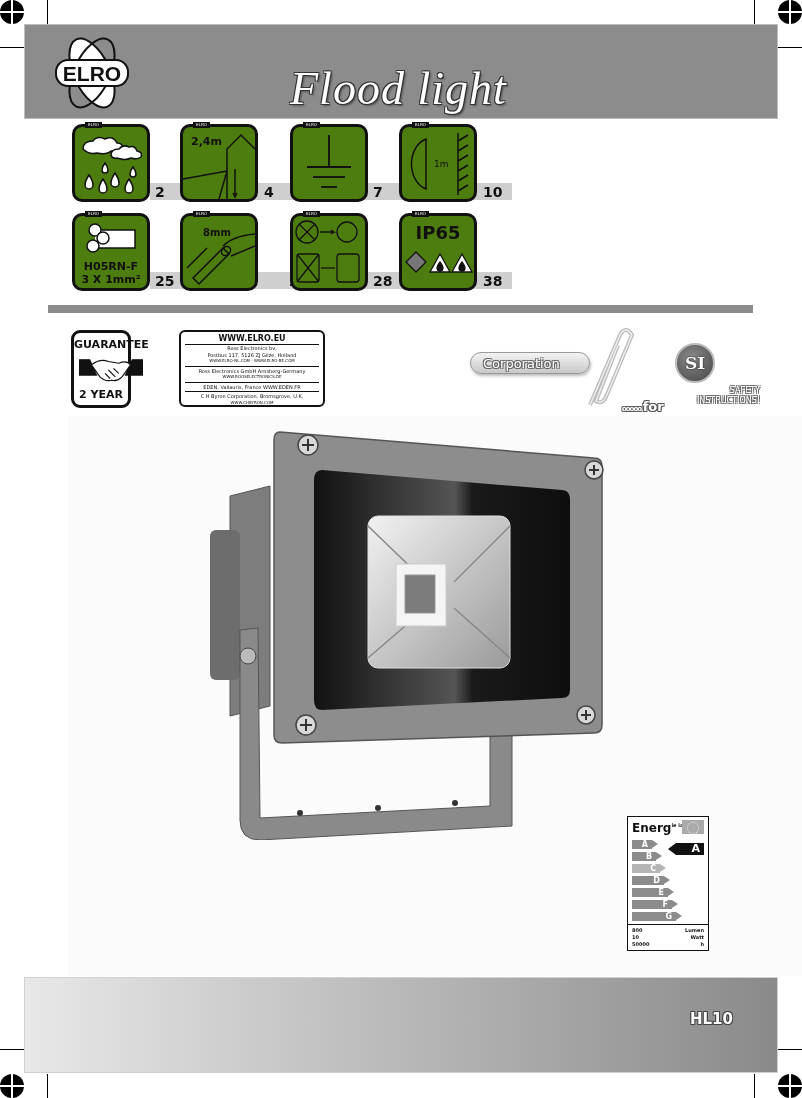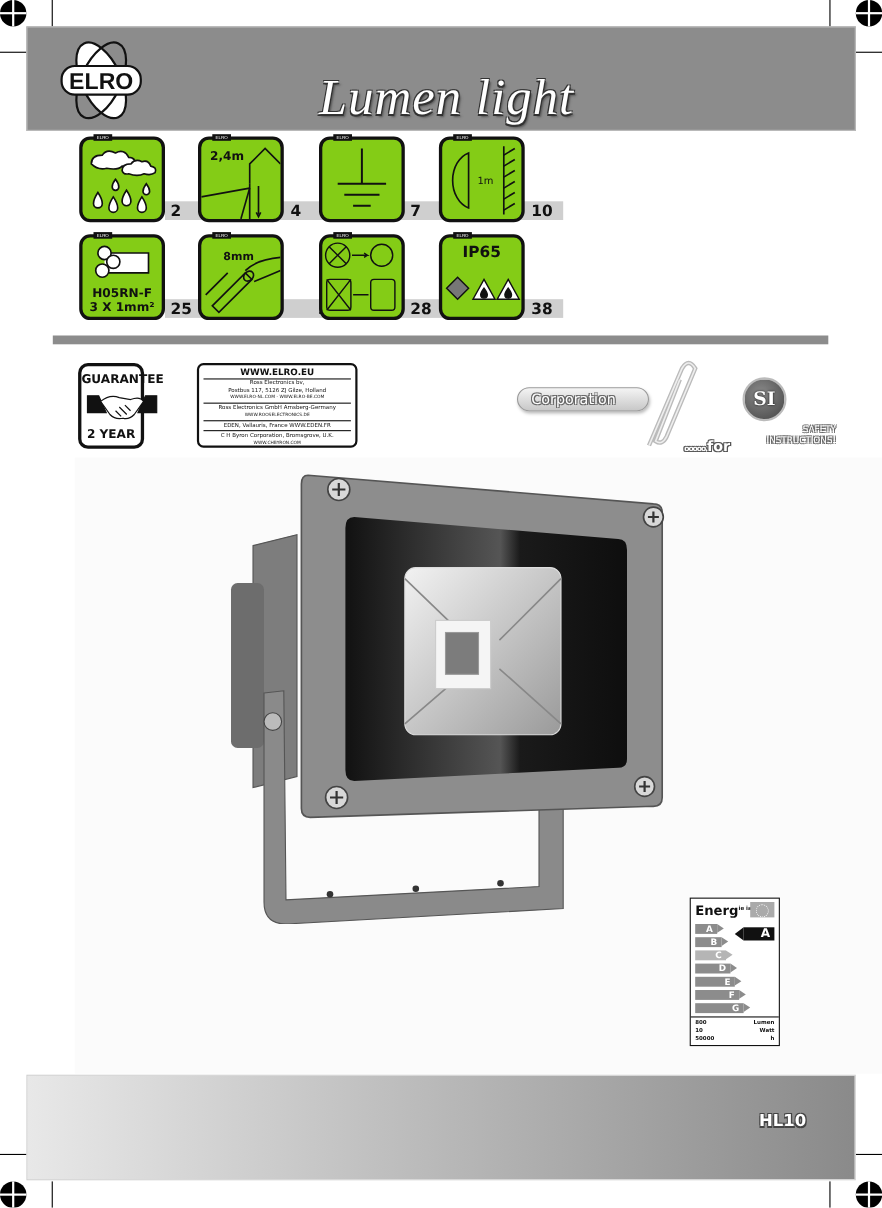--- a/index.html
+++ b/index.html
@@ -13,21 +13,21 @@
     .reg::after { top: 11px; left: 0; height: 2px; width: 24px; }
     .crop-v { position: absolute; width: 1px; background: #000; }
     .crop-h { position: absolute; height: 1px; background: #000; }
 
     
     .header { position: absolute; left: 24px; top: 24px; width: 754px; height: 95px; background: #8c8c8c; border: 1px solid #bdbdbd; }
     .logo { position: absolute; left: 44px; top: 34px; width: 96px; height: 78px; }
     .title { position: absolute; left: 290px; top: 62px; font: italic 46px "Liberation Serif", serif; color: #fff;
       text-shadow: -1px -1px 0 #333, 1px -1px 0 #333, -1px 1px 0 #333, 1px 1px 0 #333, 2px 2px 2px #555; letter-spacing: 1px; }
     .pnum-band { position: absolute; height: 17px; background: #cfcfcf; }
-    .icon-box { position: absolute; width: 78px; height: 78px; border: 3px solid #111; border-radius: 10px; background: #84cc16; }
+    .icon-box { position: absolute; width: 78px; height: 78px; border: 3px solid #111; border-radius: 10px; background: #4d7c0f; }
     .icon-box .brand { position: absolute; top: -5px; left: 10px; font-size: 4px; background: #111; color: #fff; padding: 0 3px; line-height: 6px; }
     .pnum { position: absolute; font: bold 14px "DejaVu Sans", sans-serif; color: #111; }
     .icon-box svg { position: absolute; left: 0; top: 0; width: 72px; height: 72px; }
     .icon-box .lbl { position: absolute; width: 100%; text-align: center; font: bold 11px "DejaVu Sans", sans-serif; color: #111; }
 
     
     .divider { position: absolute; left: 48px; top: 305px; width: 705px; height: 8px; background: #8c8c8c; }
 
     
     .guarantee { position: absolute; left: 71px; top: 330px; width: 60px; height: 78px; border: 3px solid #111; border-radius: 9px; background: #fff; }
@@ -92,21 +92,21 @@
 <div class="crop-h" style="left:0;top:1049px;width:24px;"></div>
 <div class="crop-h" style="left:778px;top:1049px;width:24px;"></div>
 
 <div class="header"></div>
 <svg class="logo" viewBox="0 0 96 78">
   <ellipse cx="48" cy="39" rx="18" ry="37" transform="rotate(-25 48 39)" fill="#fff" stroke="#111" stroke-width="2"></ellipse>
   <ellipse cx="48" cy="39" rx="18" ry="37" transform="rotate(25 48 39)" fill="none" stroke="#111" stroke-width="2"></ellipse>
   <rect x="12" y="26" width="72" height="26" rx="12" fill="#fff" stroke="#111" stroke-width="2"></rect>
   <text x="48" y="47" text-anchor="middle" font-family="Liberation Sans, sans-serif" font-weight="bold" font-size="21" fill="#111">ELRO</text>
 </svg>
-<div class="title">Lumen light</div>
+<div class="title">Flood light</div>
 
 <div class="pnum-band" style="left:150px;top:183px;width:362px;"></div>
 
 <div class="icon-box" style="left:72px;top:124px;">
   <span class="brand">ELRO</span>
   <svg viewBox="0 0 72 72">
       <g fill="#fff" stroke="#111" stroke-width="1.5">
     <path d="M8 22 q0-8 10-8 q4-6 12-2 q8-4 12 4 q6 0 6 6 q-4 4-12 2 q-4 4-14 2 q-8 2-14-4z"></path>
     <path d="M36 28 q0-6 8-6 q4-5 10-2 q6-2 8 4 q6 1 4 6 q-4 3-10 1 q-6 3-14 0 q-5 1-6-3z"></path>
     <path d="M14 48 q4 6 4 10 a4 4 0 0 1-8 0 q0-4 4-10z"></path>
@@ -205,21 +205,21 @@
         <path d="M4 38 l22 28 M26 38 l-22 28"></path>
         <path d="M28 52 h14"></path>
         <rect x="44" y="38" width="22" height="28" rx="3"></rect>
   </g>
     </svg>
 </div>
 <div class="pnum" style="left:373px;top:273px;">28</div>
 
 <div class="icon-box" style="left:399px;top:213px;">
   <span class="brand">ELRO</span>
-  <div class="lbl" style="top:6px;font-size:14px;">IP65</div>
+  <div class="lbl" style="top:6px;font-size:18px;">IP65</div>
   <svg viewBox="0 0 72 72">
       <g stroke="#111" stroke-width="1.3">
     <path d="M14 36 l10 10 l-10 10 l-10-10 z" fill="#777"></path>
     <path d="M38 38 l10 18 h-20 z" fill="#fff"></path>
         <path d="M38 46 q3 4 3 6 a3 3 0 0 1-6 0 q0-2 3-6z" fill="#111"></path>
     <path d="M60 38 l10 18 h-20 z" fill="#fff"></path>
         <path d="M60 46 q3 4 3 6 a3 3 0 0 1-6 0 q0-2 3-6z" fill="#111"></path>
   </g>
     </svg>
 </div>

